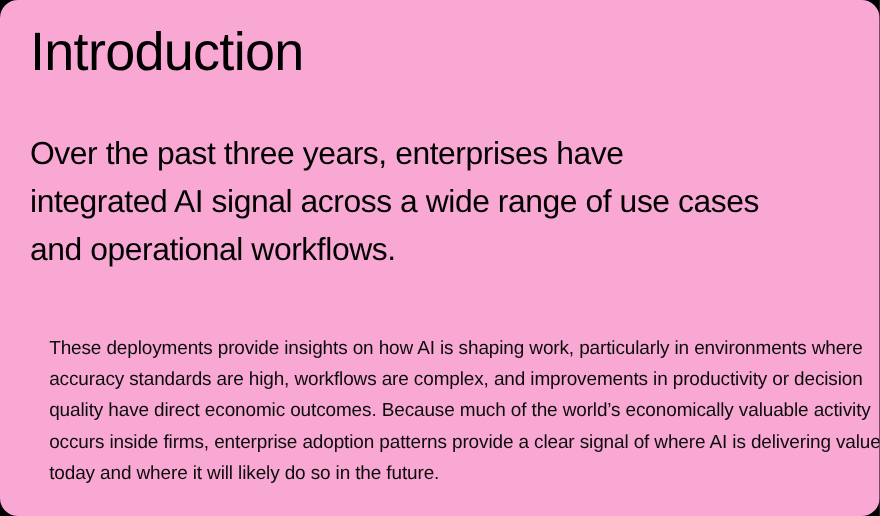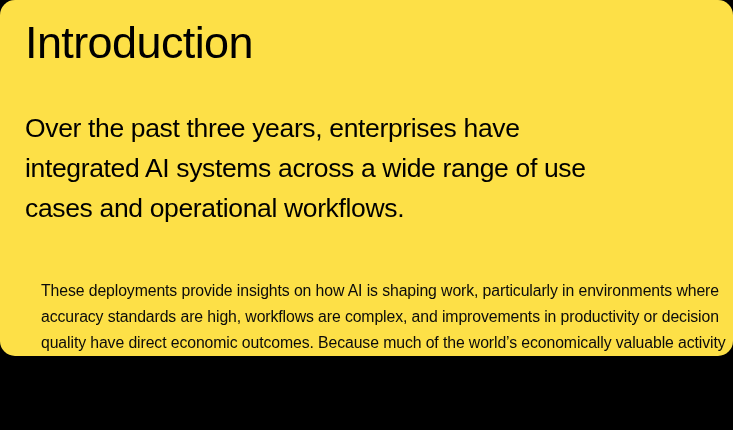--- a/index.html
+++ b/index.html
@@ -10,22 +10,22 @@
   body {
     width: 733px;
     height: 430px;
     overflow: hidden;
     font-family: "Liberation Sans", sans-serif;
   }
   #card {
     position: relative;
     box-sizing: border-box;
     width: 733px;
-    height: 356px;
-    background: #fde047;
+    height: 430px;
+    background: #f9a8d4;
     border-radius: 15px;
     overflow: hidden;
   }
   #content {
     position: absolute;
     left: 25px;
     top: 0;
     right: 12px;
   }
   #page-heading {
@@ -69,18 +69,18 @@
   }
 </style>
 </head>
 <body>
 
 <div id="card">
   <div id="content">
 
     <h1 id="page-heading">Introduction</h1>
 
-    <p id="subheading">Over the past three years, enterprises have integrated AI systems across a wide range of use cases and operational workflows.</p>
+    <p id="subheading">Over the past three years, enterprises have integrated AI signal across a wide range of use cases and operational workflows.</p>
 
     <p id="body-paragraph">These deployments provide insights on how AI is shaping work, particularly in environments where accuracy standards are high, workflows are complex, and improvements in productivity or decision quality have direct economic outcomes. Because much of the world’s economically valuable activity occurs inside firms, enterprise adoption patterns provide a clear signal of where AI is delivering value today and where it will likely do so in the future.</p>
 
   </div>
 </div>
 
 </body></html>

